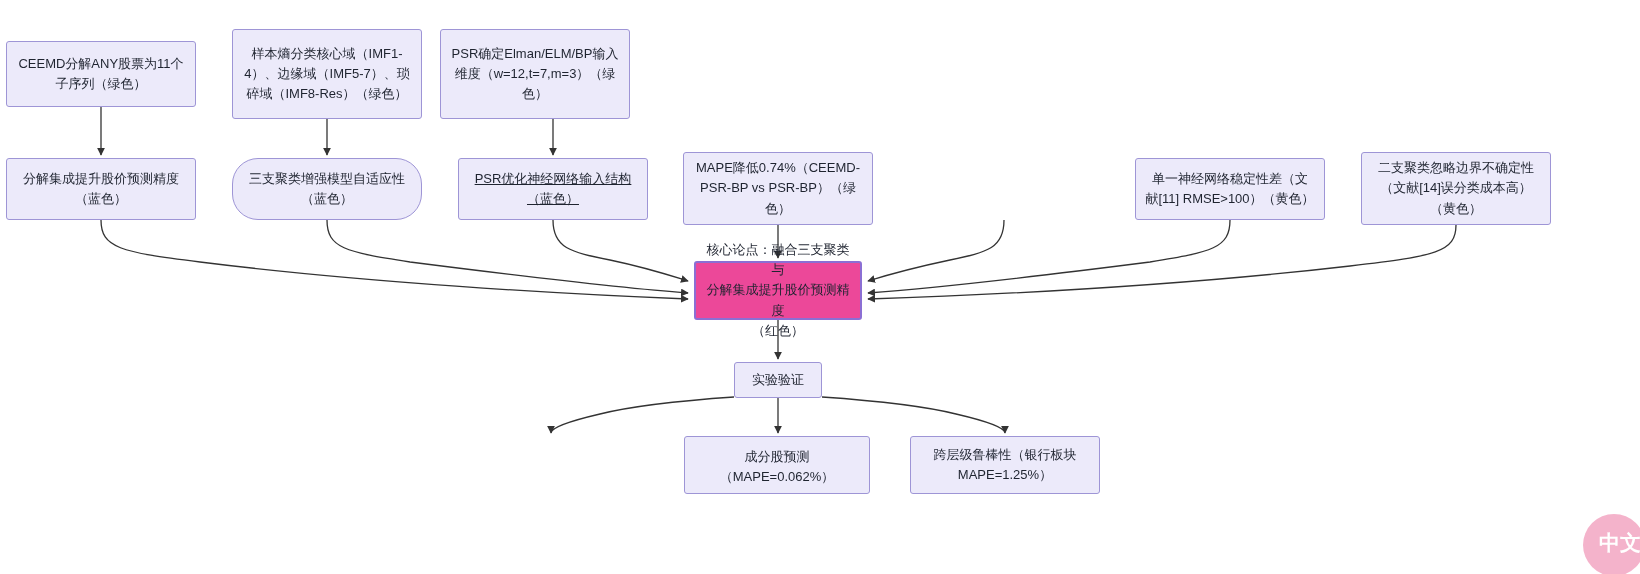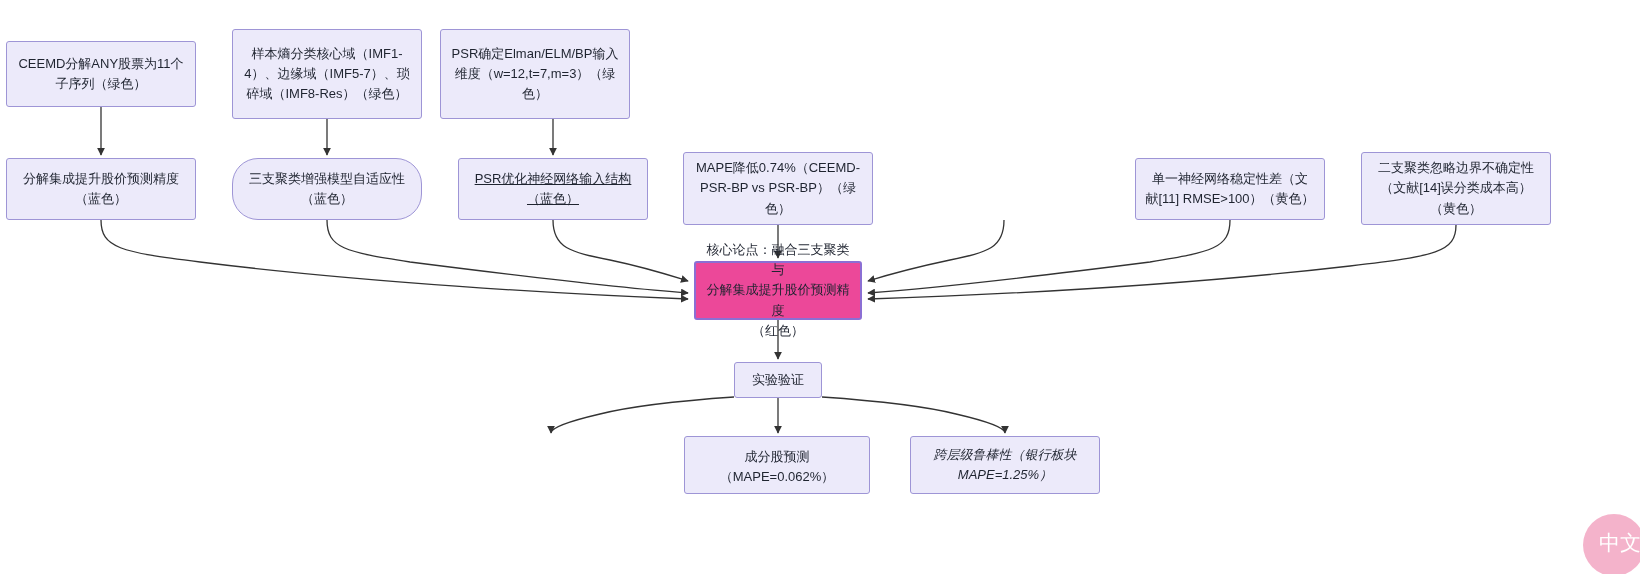--- a/index.html
+++ b/index.html
@@ -62,21 +62,21 @@
     opacity: 0.85;
     z-index: 3;
     display: flex;
     align-items: center;
     justify-content: center;
     overflow: hidden;
   }
   #watermark .wm-text {
     color: #ffffff;
     font-size: 21px;
-    font-weight: normal;
+    font-weight: bold;
     line-height: 0.95;
     text-align: center;
     letter-spacing: 0px;
     transform: translate(6px, -2px);
     white-space: pre-line;
   }
 </style>
 </head>
 <body>
 
@@ -171,21 +171,21 @@
   <div class="node" style="left:734px; top:362px; width:88px; height:36px;text-align:center;">
     <span class="node-label">实验验证</span>
   </div>
 
 
   <div class="node" style="left:684px; top:436px; width:186px; height:58px;align-items:flex-end;">
     <span class="node-label">成分股预测
 （MAPE=0.062%）</span>
   </div>
 
-  <div class="node" style="left:910px; top:436px; width:190px; height:58px;font-style:italic;">
+  <div class="node" style="left:910px; top:436px; width:190px; height:58px;">
     <span class="node-label">跨层级鲁棒性（银行板块
 MAPE=1.25%）</span>
   </div>
 
   <div id="watermark">
     <span class="wm-text">中文</span>
   </div>
 
 </div>
 

